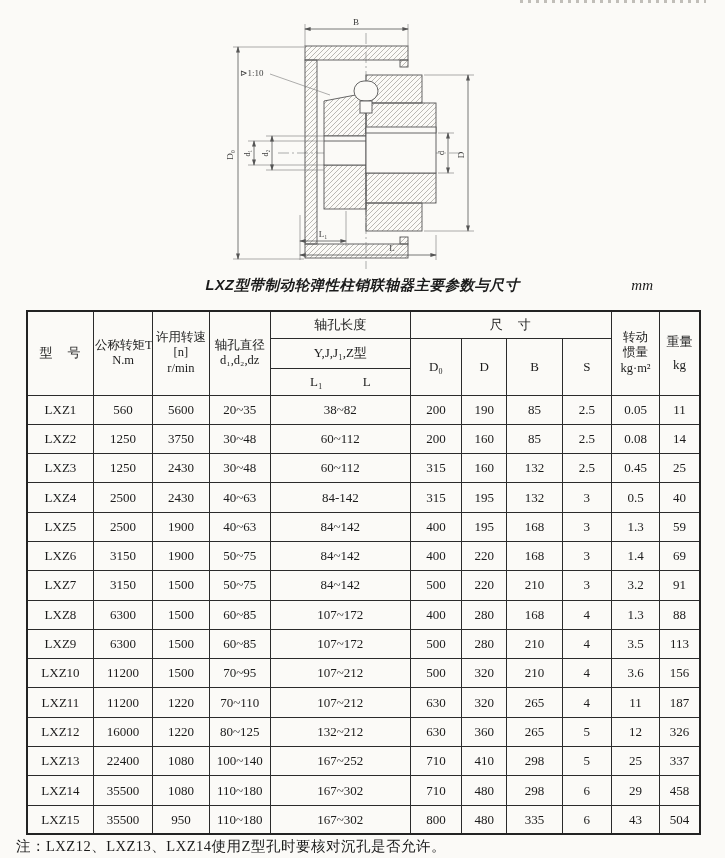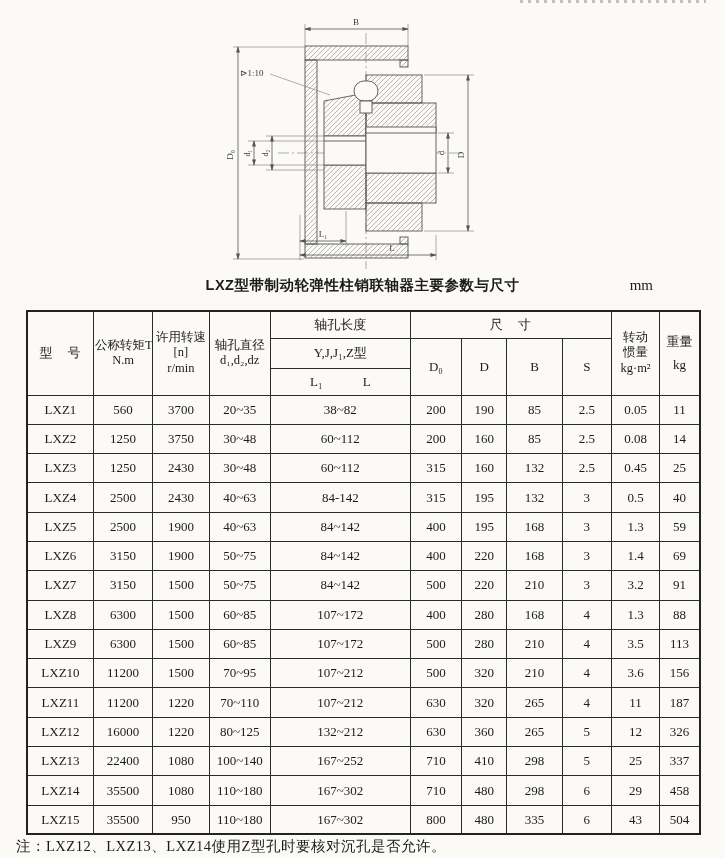--- a/index.html
+++ b/index.html
@@ -9,21 +9,21 @@
     font-family:"Liberation Serif","DejaVu Serif",serif;
     overflow:hidden;
   }
   
   .remnant{
     position:absolute;top:0;left:520px;width:186px;height:3px;
     background:repeating-linear-gradient(90deg,#9a968f 0 3px,transparent 3px 8px);
     opacity:.6;
   }
   .drawing-wrap{position:absolute;top:3px;left:220px;width:284px;height:272px;}
-  .title-row{position:absolute;top:276px;left:0;width:725px;height:22px;}
+  .title-row{position:absolute;top:276px;left:0;width:725px;height:22px;font-style:italic;}
   .table-title{
     position:absolute;left:0;width:100%;text-align:center;
     font-family:"Liberation Sans","DejaVu Sans",sans-serif;
     font-weight:bold;font-size:14.5px;letter-spacing:.5px;
   }
   .unit-label{position:absolute;right:72px;top:1px;font-size:15px;}
   table.params{
     position:absolute;top:310px;left:26px;width:675px;
     border-collapse:collapse;table-layout:fixed;
     border:2px solid #232323;
@@ -218,21 +218,21 @@
           <span>L₁</span>
           <span>L</span>
         </div>
       </th>
     </tr>
   </thead>
   <tbody>
       <tr>
         <td>LXZ1</td>
         <td>560</td>
-        <td>3700</td>
+        <td>5600</td>
         <td>20~35</td>
         <td>38~82</td>
         <td>200</td>
         <td>190</td>
         <td>85</td>
         <td>2.5</td>
         <td>0.05</td>
         <td>11</td>
       </tr>
       <tr>

